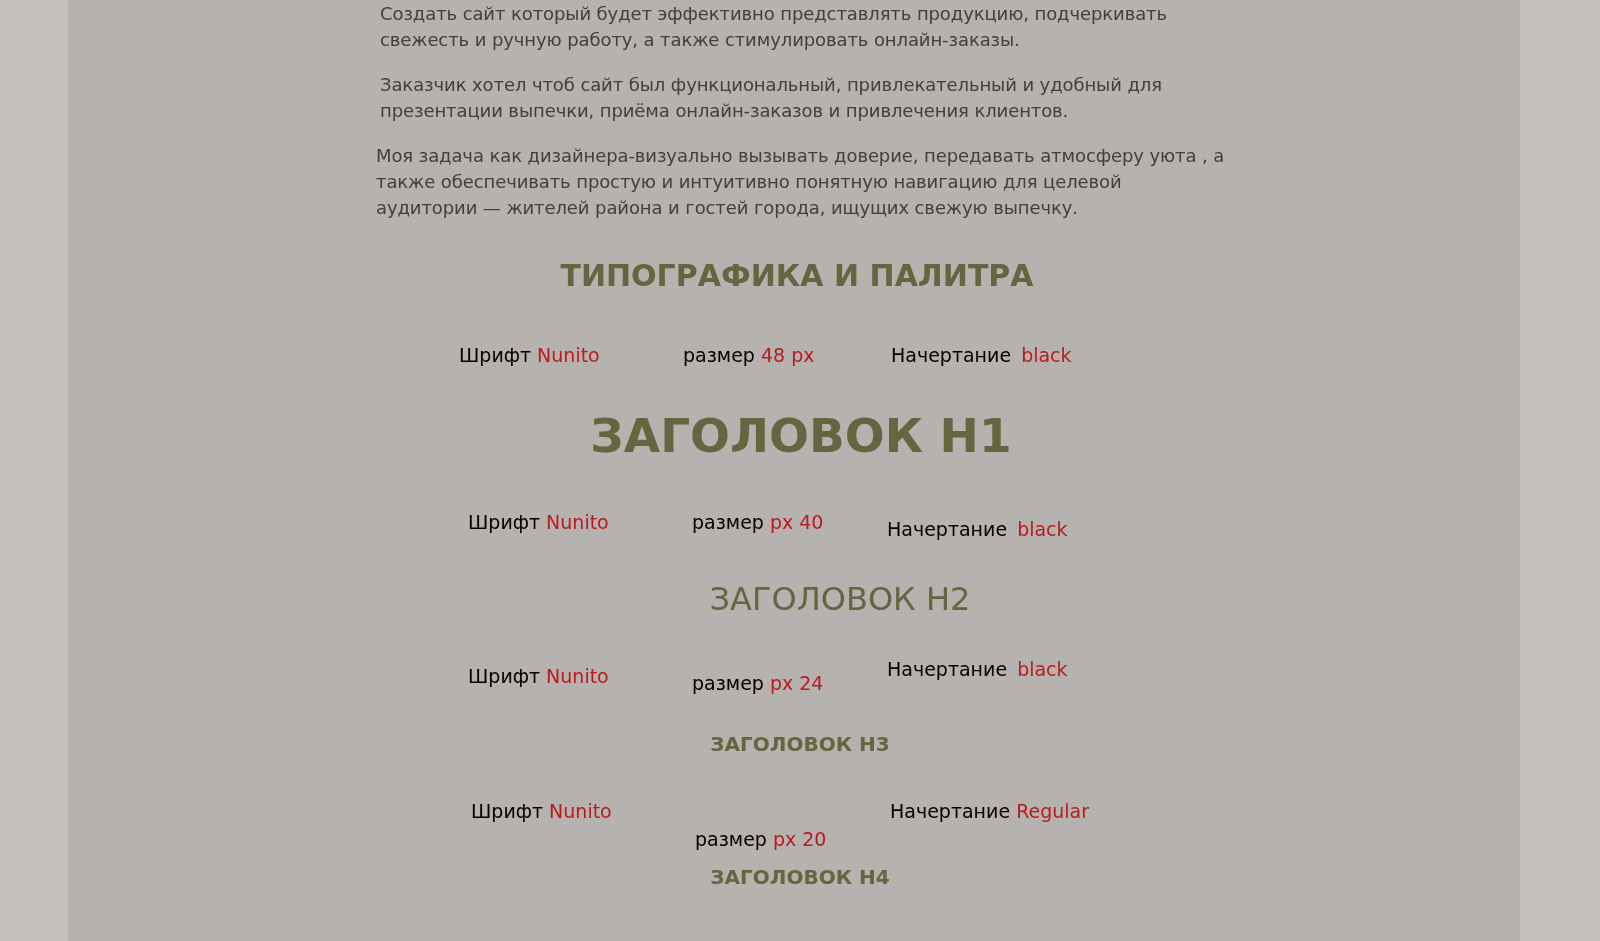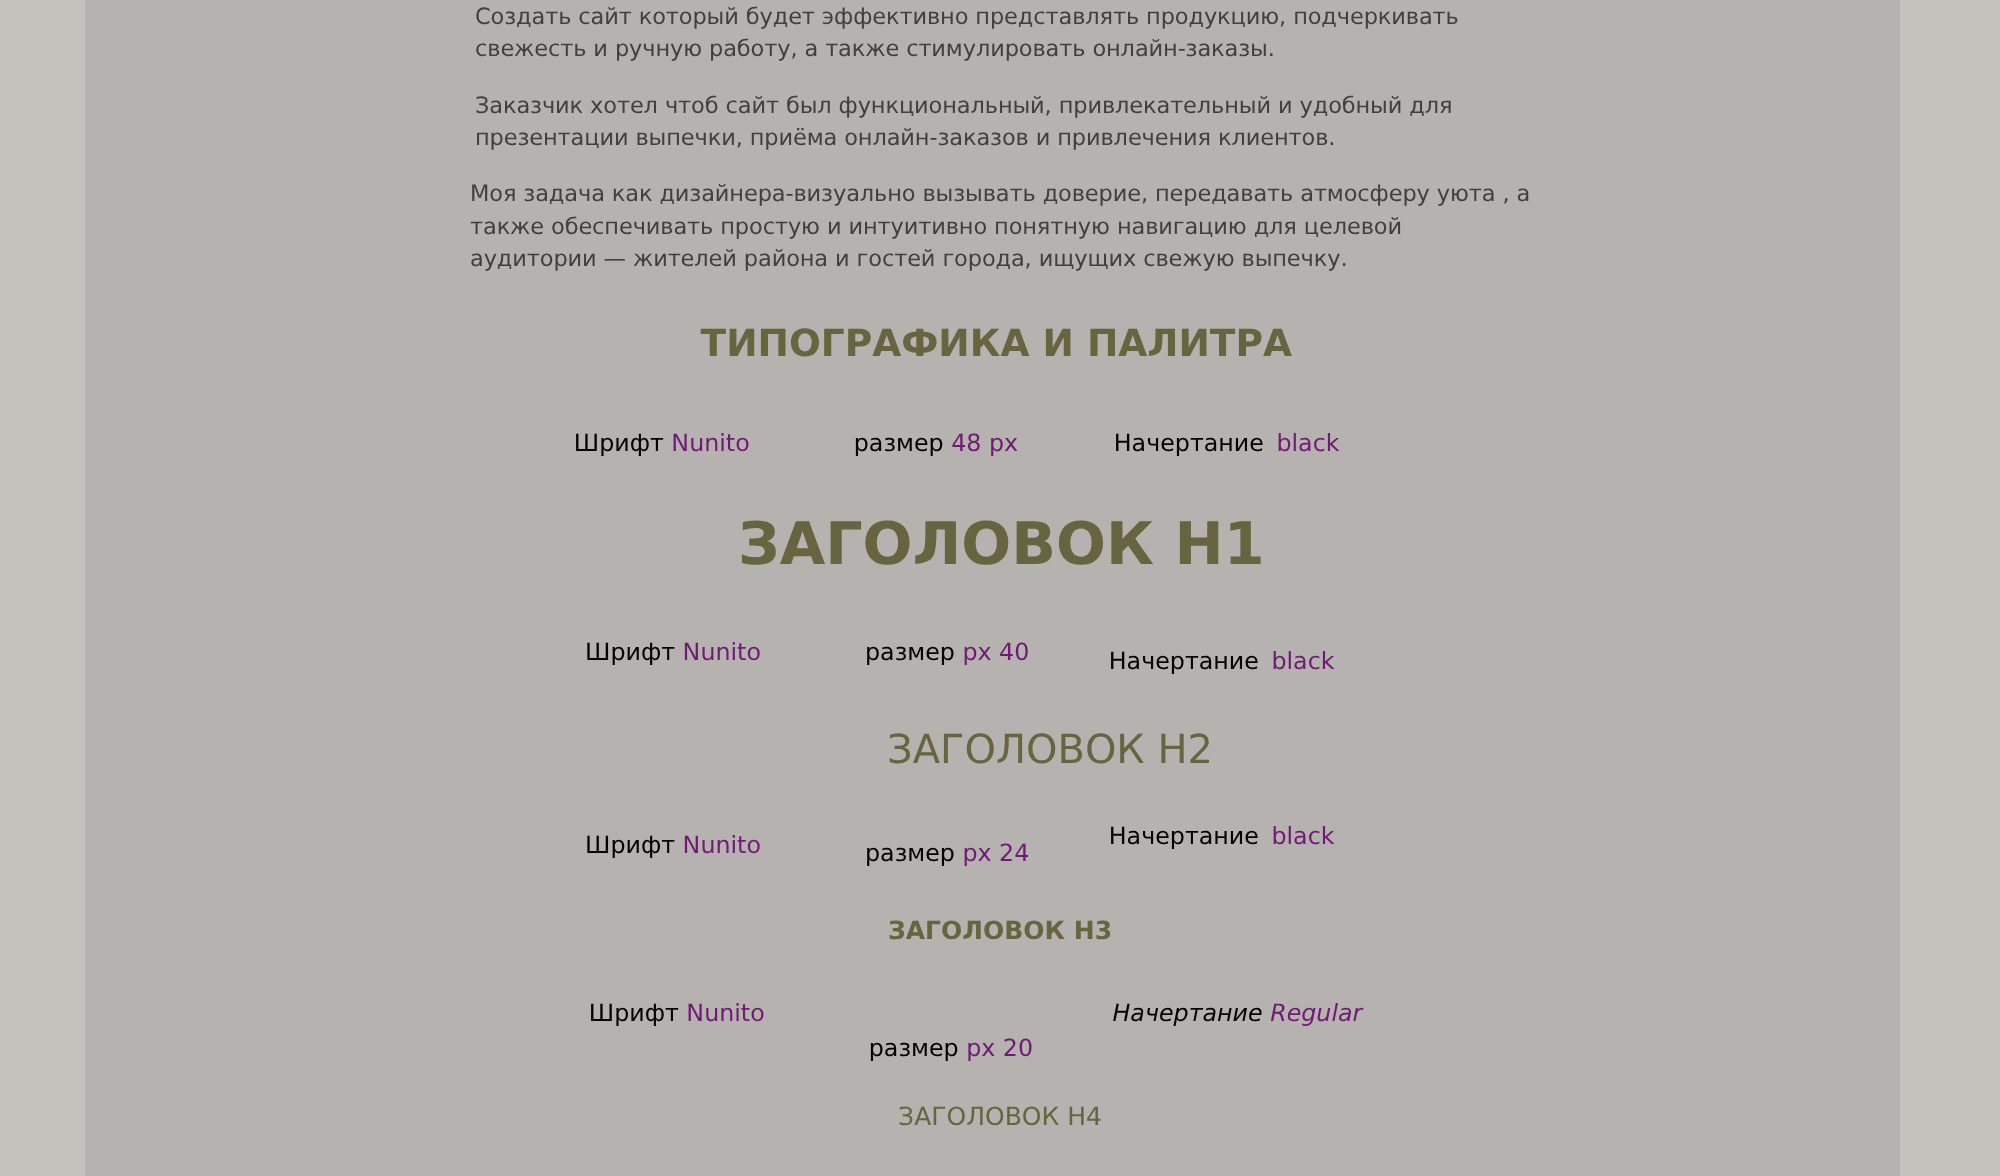--- a/index.html
+++ b/index.html
@@ -36,21 +36,21 @@
     margin: 0;
     font-family: "DejaVu Sans", sans-serif;
   }
   .spec {
     position: absolute;
     font-size: 19px;
     line-height: 24px;
     white-space: nowrap;
   }
   .spec .lbl { color: #000000; }
-  .spec .val { color: #701a75; }
+  .spec .val { color: #b91c1c; }
 </style>
 </head>
 <body>
 
 <div class="panel"></div>
 
 <p class="para" style="left:380px; top:1px; width:800px;">Создать сайт который будет эффективно представлять продукцию, подчеркивать свежесть и ручную работу, а также стимулировать онлайн-заказы.</p>
 <p class="para" style="left:380px; top:72px; width:800px;">Заказчик хотел  чтоб сайт был функциональный, привлекательный и удобный для презентации выпечки, приёма онлайн-заказов и привлечения клиентов.</p>
 <p class="para" style="left:376px; top:143px; width:850px;">Моя задача как дизайнера-визуально вызывать доверие, передавать атмосферу уюта , а также обеспечивать простую и интуитивно понятную навигацию для целевой аудитории — жителей района и гостей города, ищущих свежую выпечку.</p>
 
@@ -102,18 +102,18 @@
 <h3 class="heading" style="top:732px; font-size:20px; font-weight:bold; left:0px;">ЗАГОЛОВОК Н3</h3>
 
 <div class="spec" style="left:471px; top:799px;">
   <span class="lbl">Шрифт</span>
   <span class="val">Nunito</span>
 </div>
 <div class="spec" style="left:695px; top:799px;margin-top:28px;">
   <span class="lbl">размер</span>
   <span class="val">px 20</span>
 </div>
-<div class="spec" style="left:890px; top:799px;font-style:italic;">
+<div class="spec" style="left:890px; top:799px;">
   <span class="lbl">Начертание</span>
   <span class="val">Regular</span>
 </div>
 
-<h4 class="heading" style="top:865px; font-size:20px; font-weight:normal; left:0px;margin-top:16px;">ЗАГОЛОВОК Н4</h4>
+<h4 class="heading" style="top:865px; font-size:20px; font-weight:bold; left:0px;">ЗАГОЛОВОК Н4</h4>
 
 </body></html>

